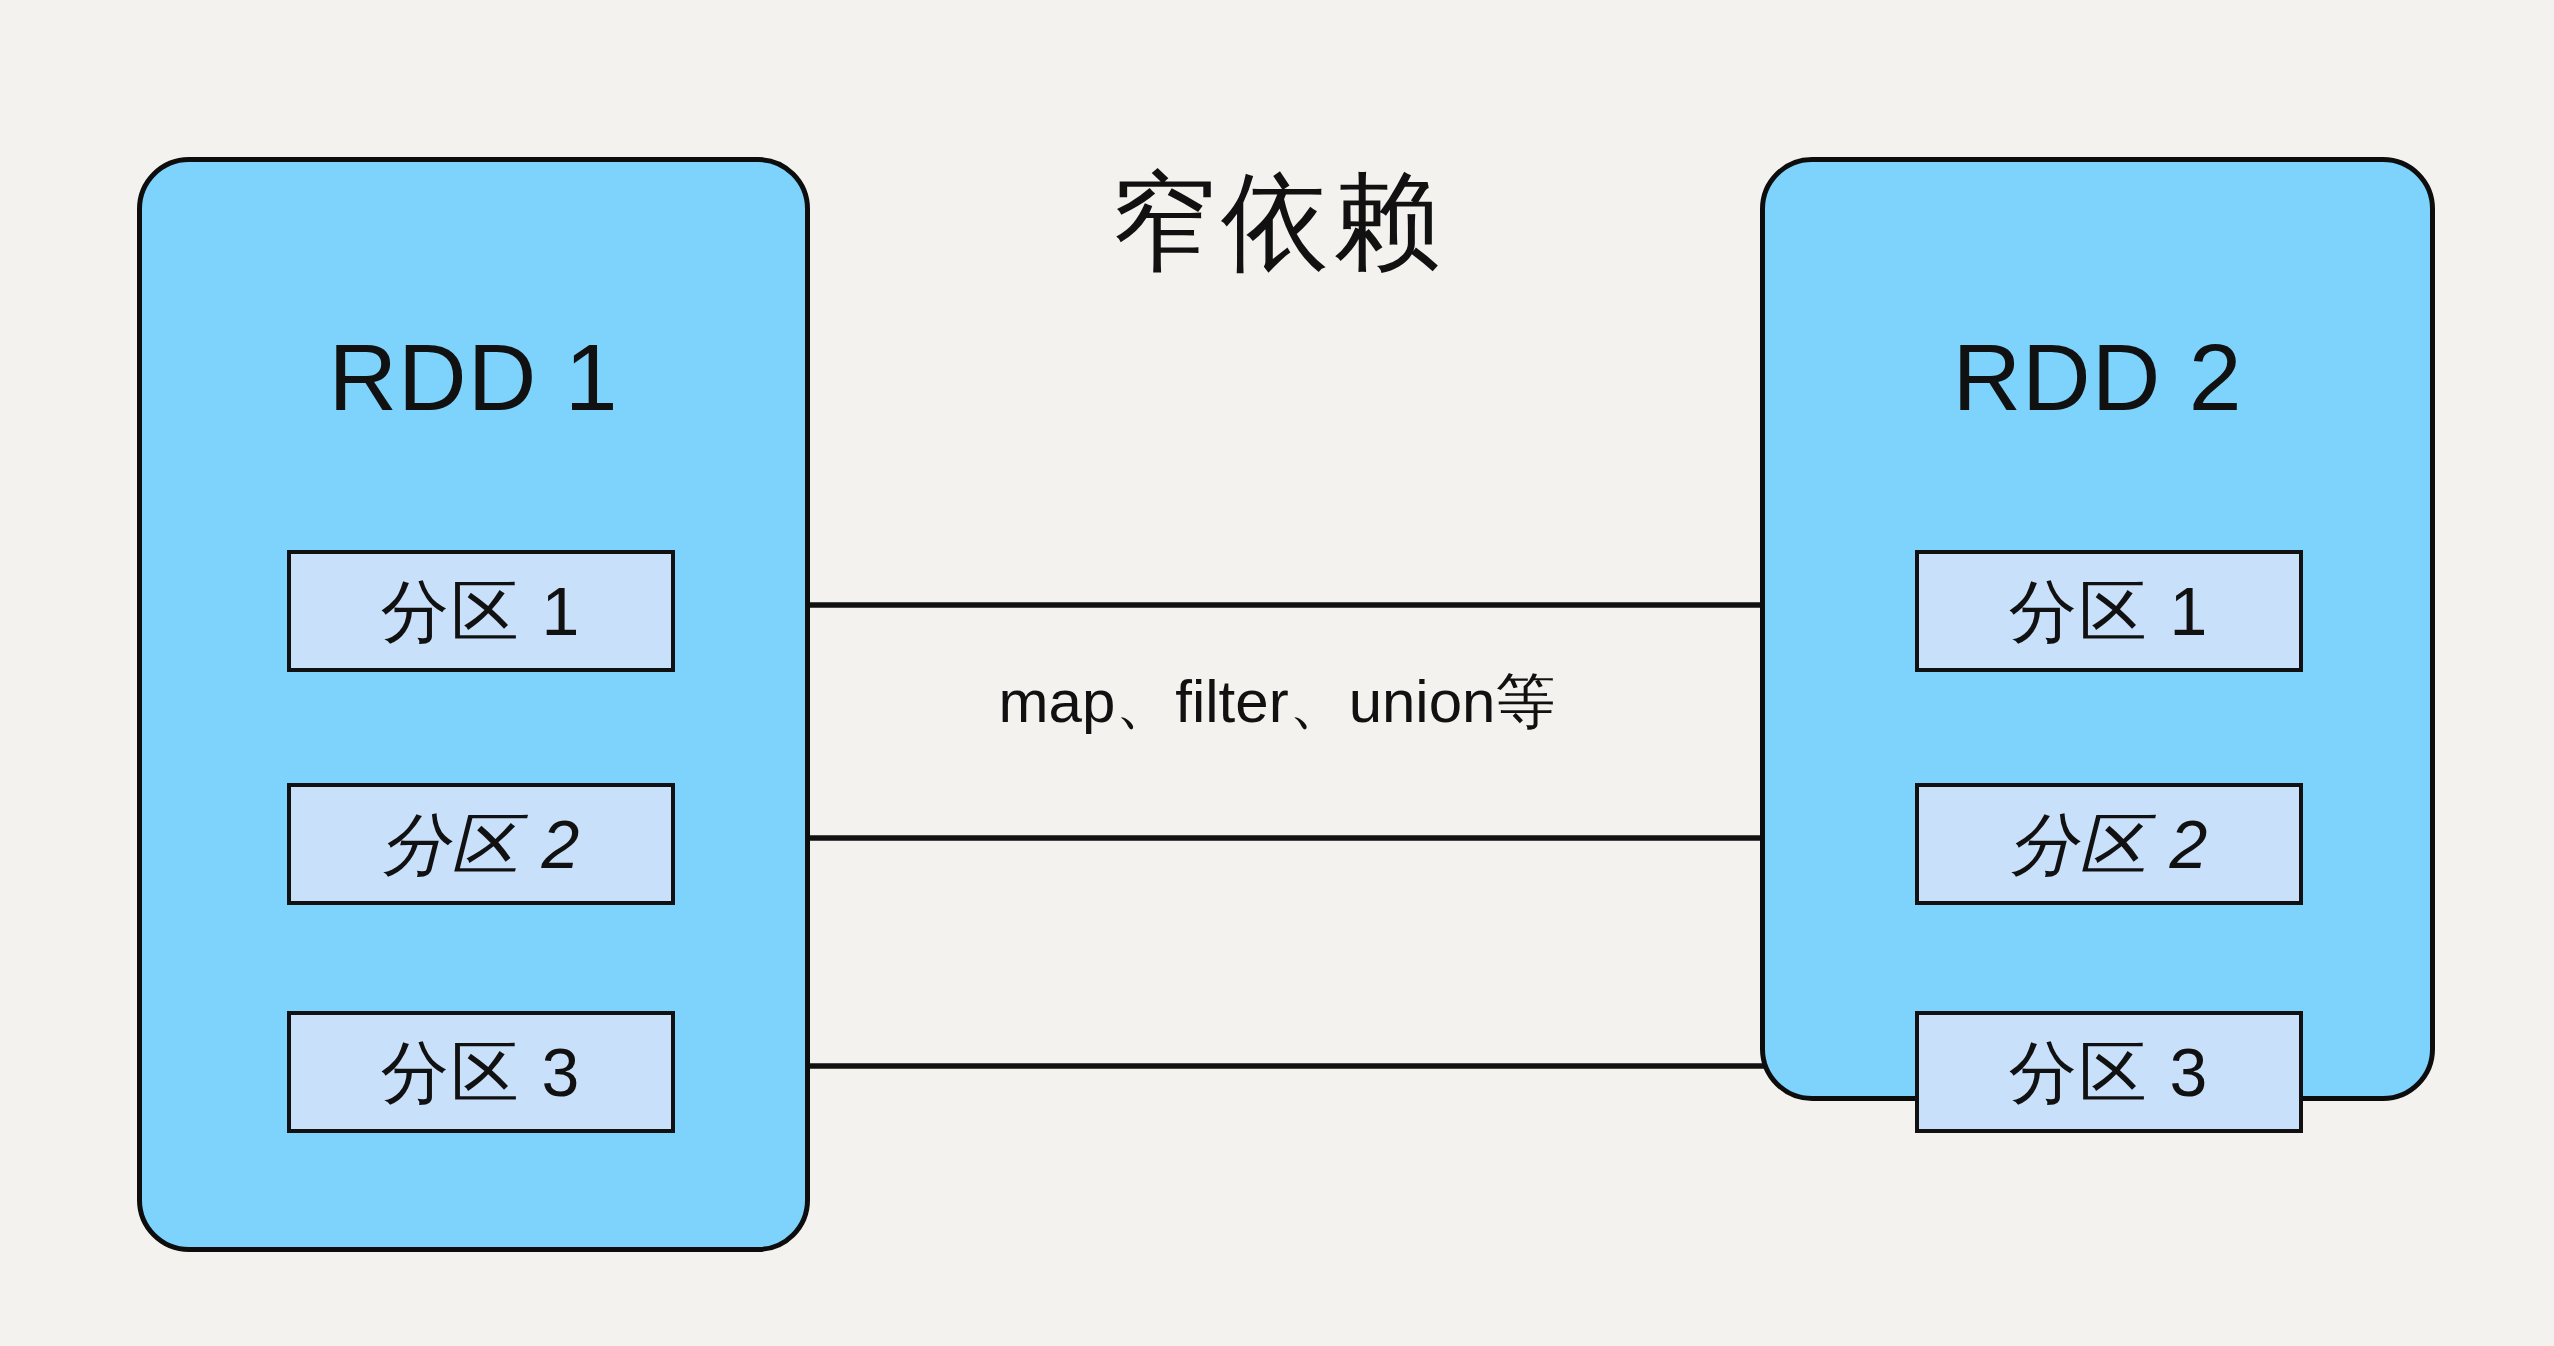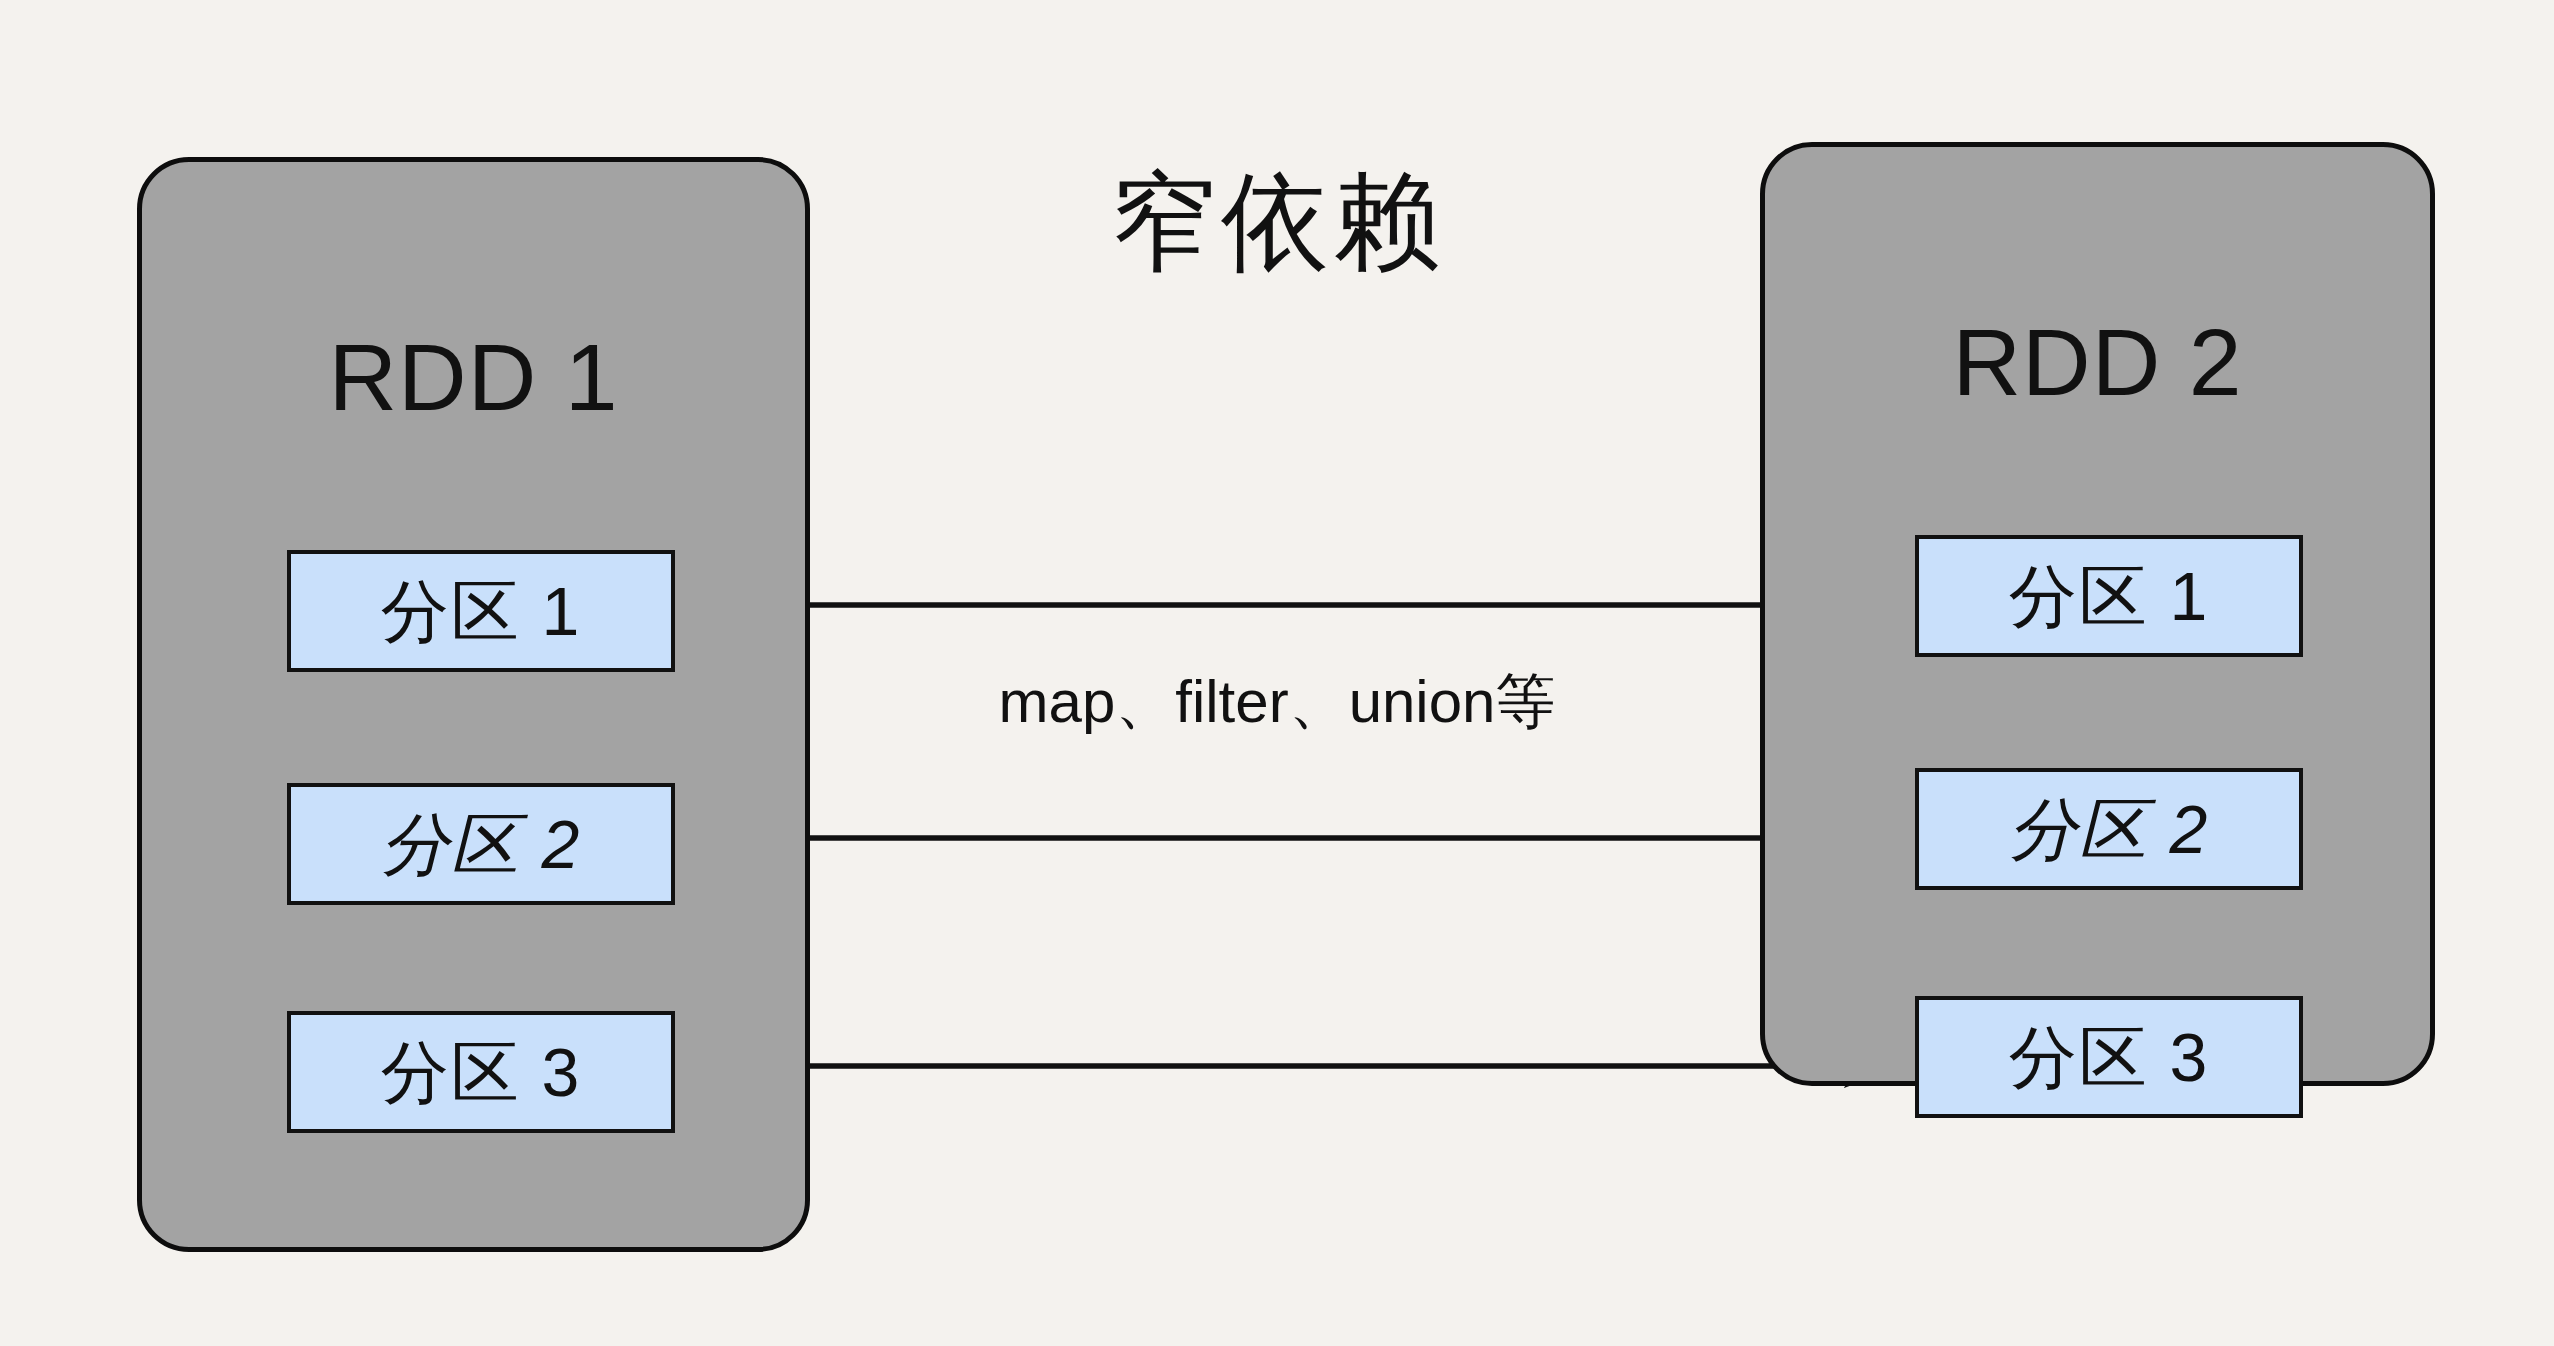--- a/index.html
+++ b/index.html
@@ -17,33 +17,33 @@
     position: relative;
     width: 2554px;
     height: 1346px;
     background: #f4f2ee;
   }
 
   
   .rdd-container {
     position: absolute;
     box-sizing: border-box;
-    background: #a3a3a3;
+    background: #7dd3fc;
     border: 5px solid #0d0d0d;
     border-radius: 52px;
   }
   #rdd1-container {
     left: 137px;
     top: 157px;
     width: 673px;
     height: 1095px;
   }
   #rdd2-container {
     left: 1760px;
-    top: 142px;
+    top: 157px;
     width: 675px;
     height: 944px;
   }
 
   
   .rdd-title {
     position: absolute;
     width: 100%;
     text-align: center;
     font-size: 95px;

